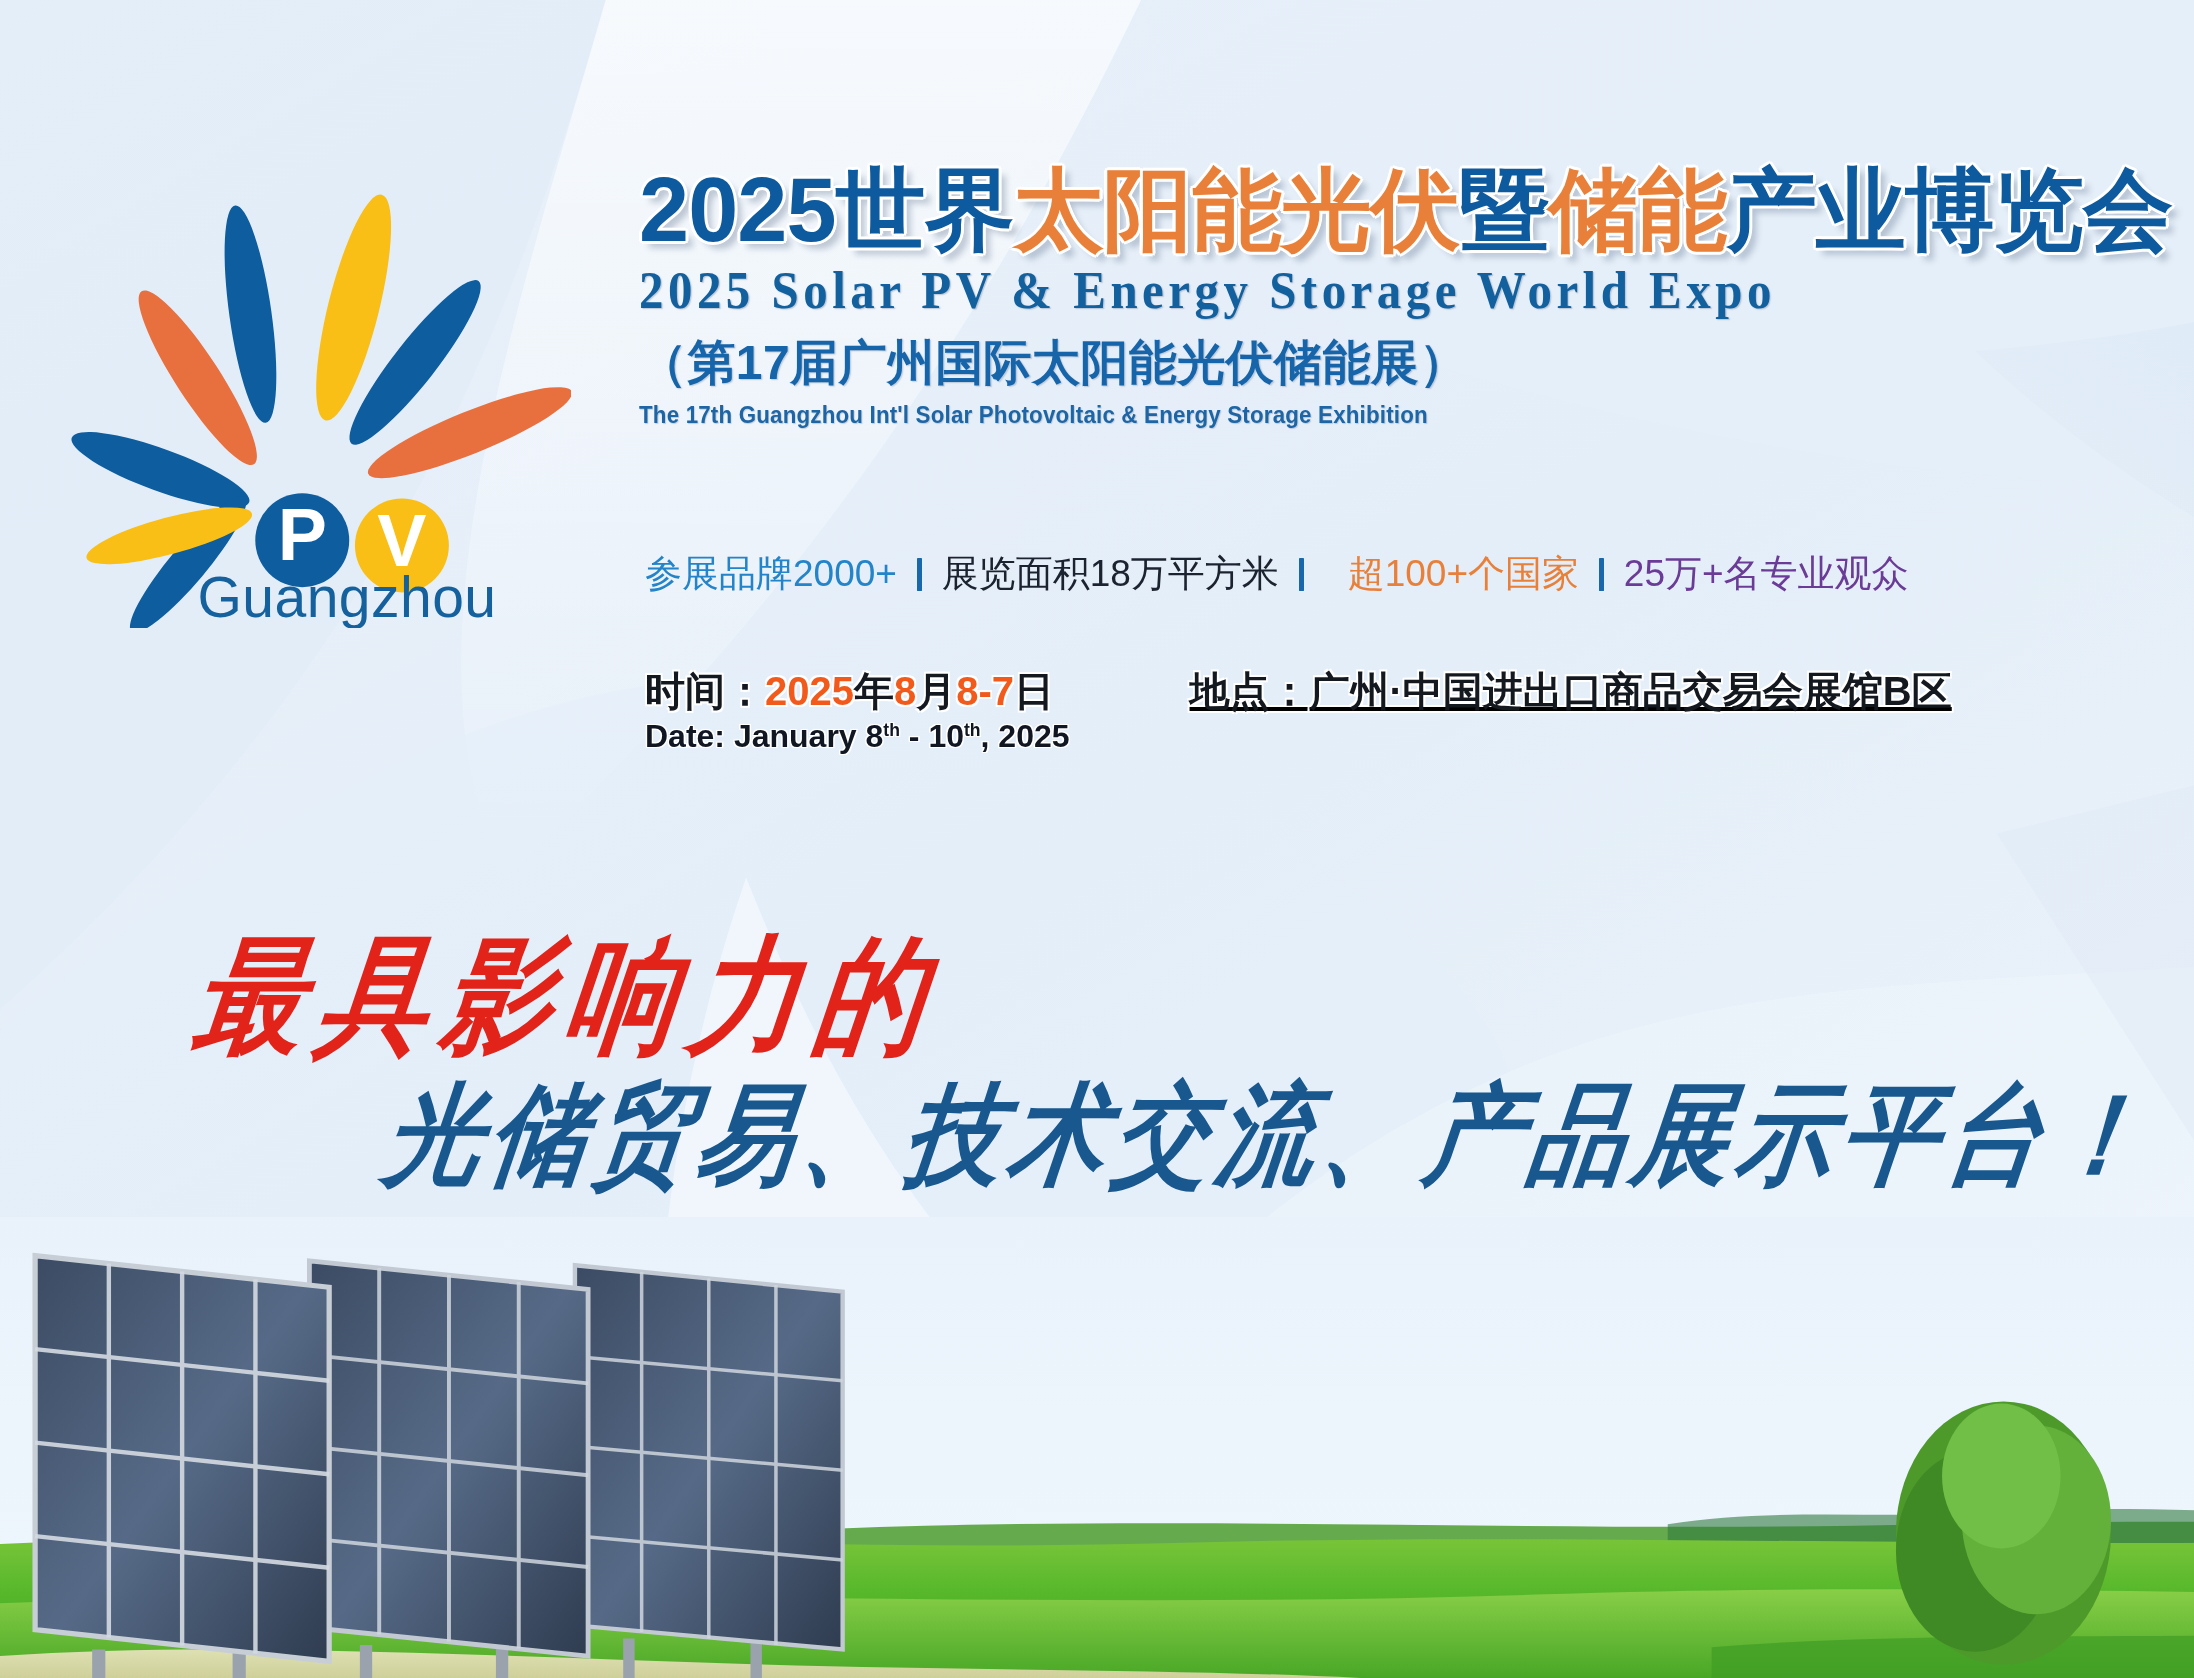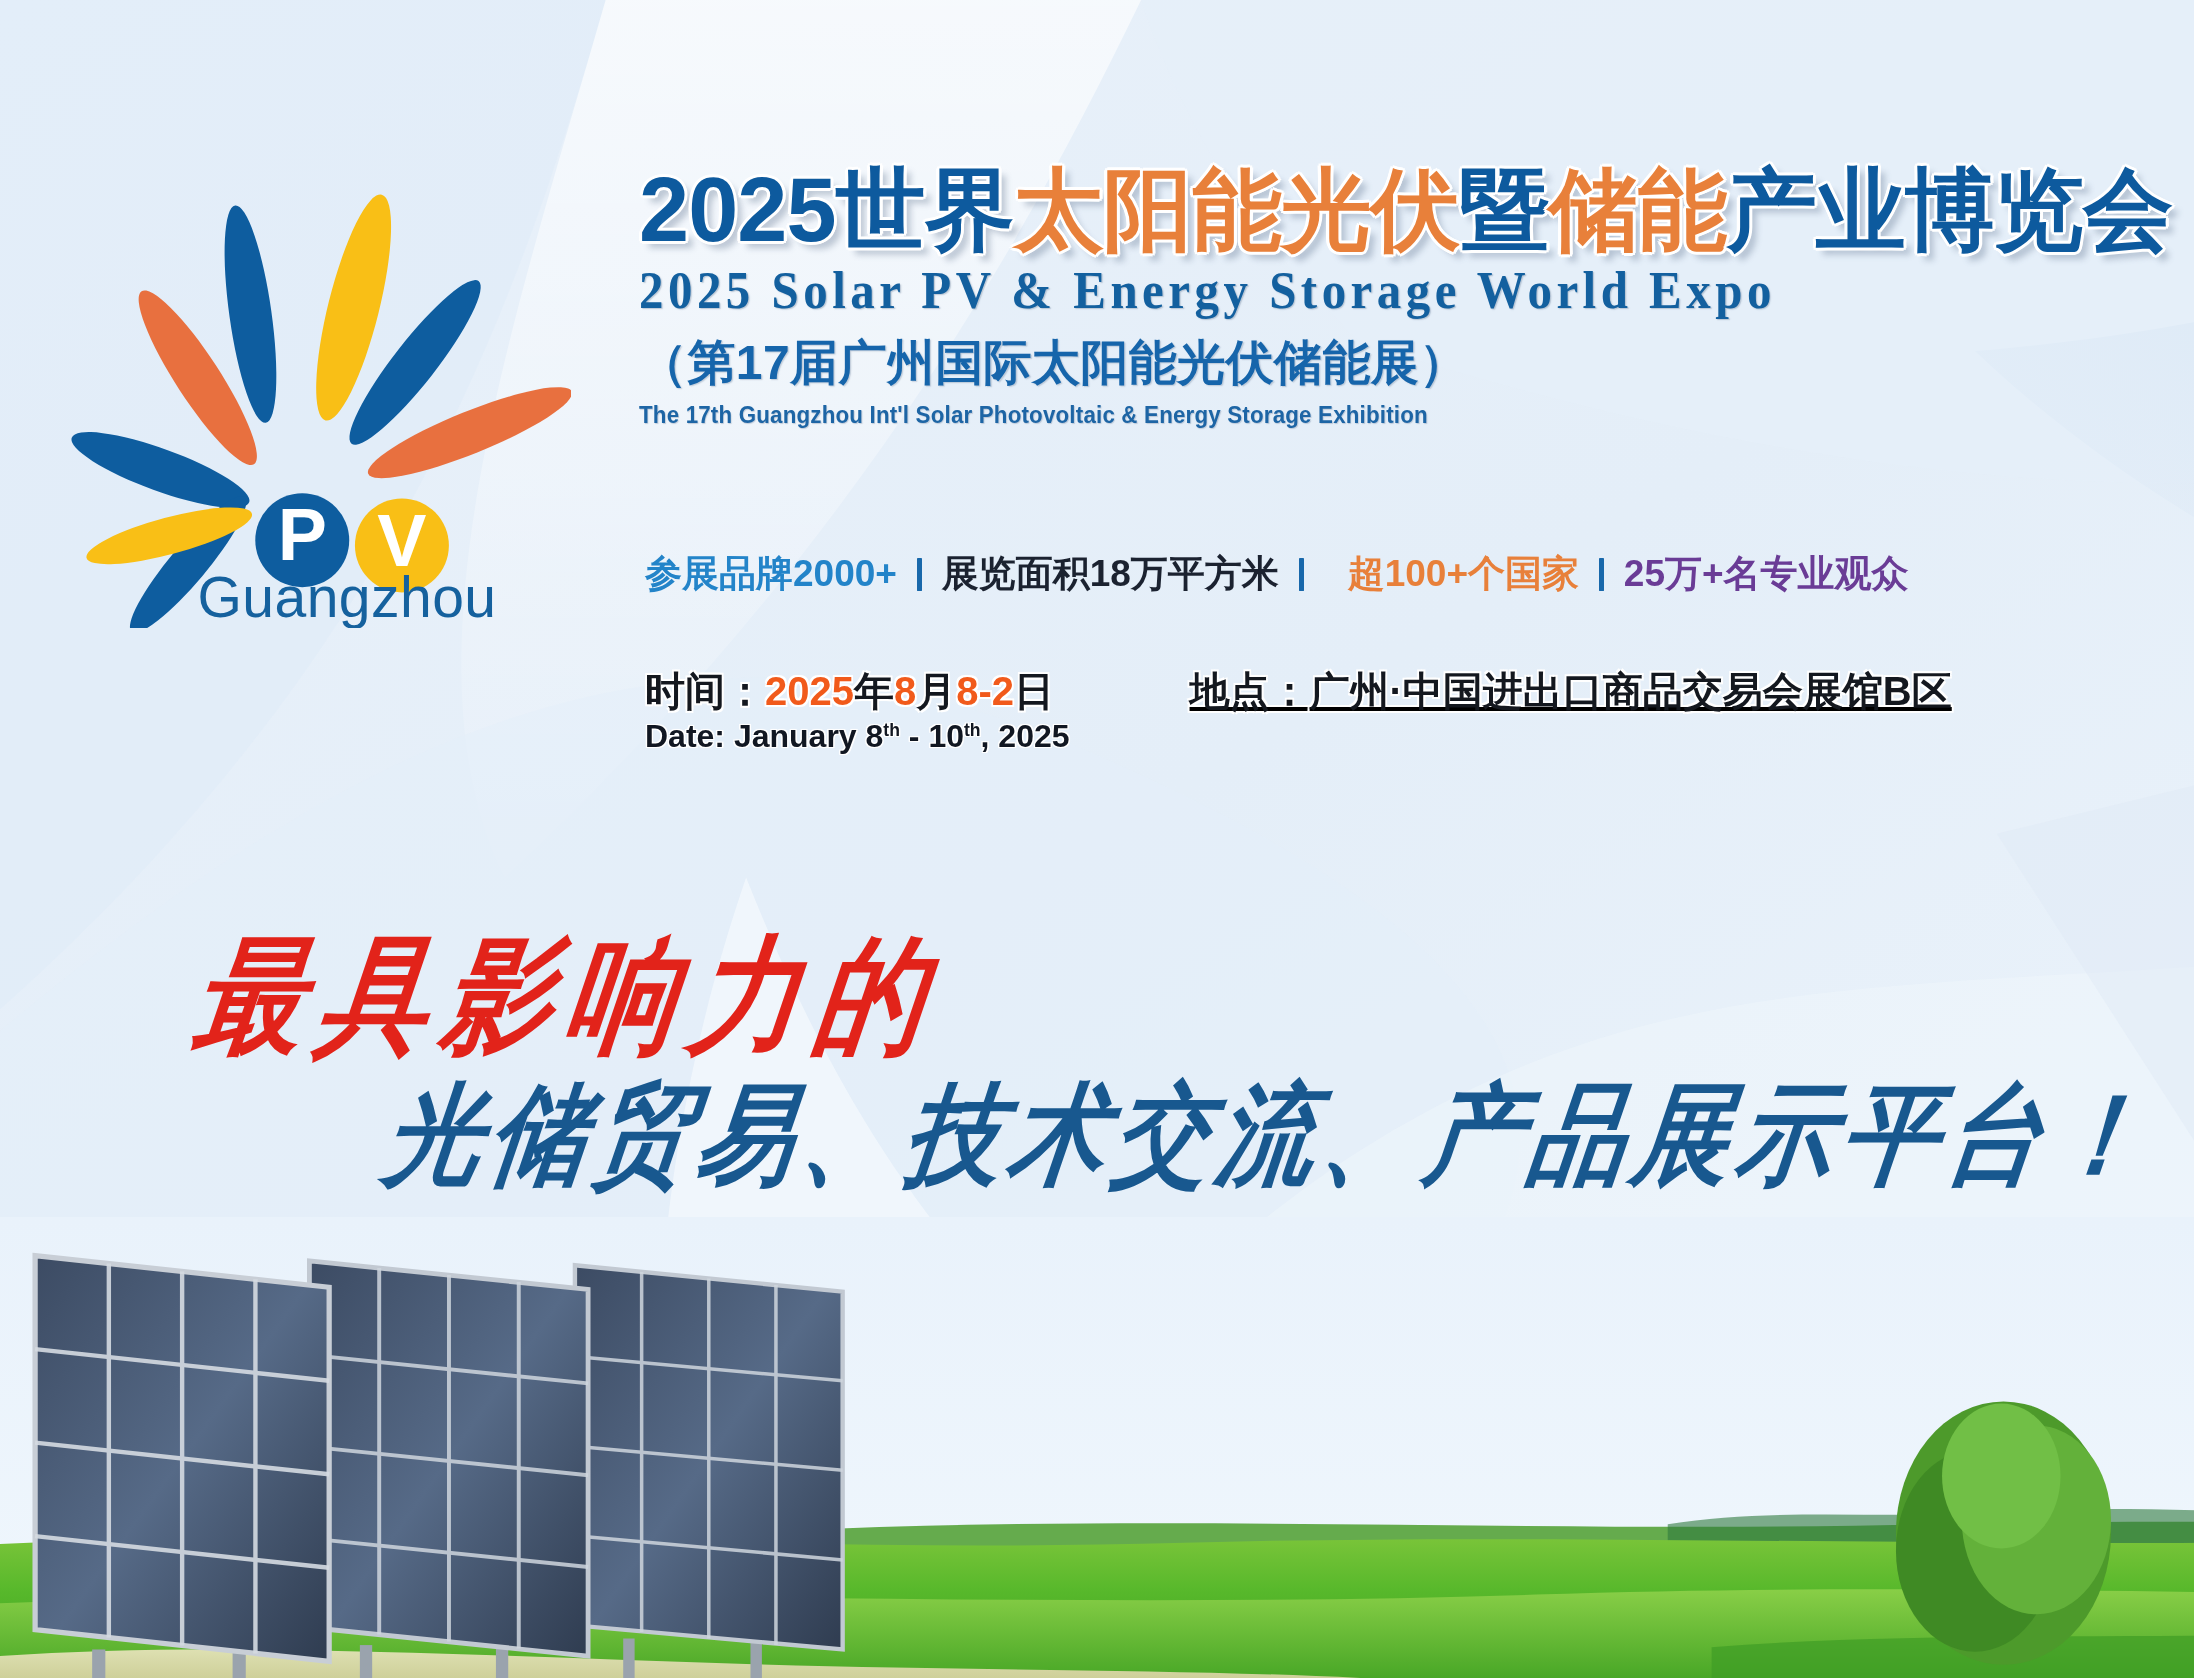--- a/index.html
+++ b/index.html
@@ -72,21 +72,21 @@
     margin-top:6.1px;
     white-space:nowrap;
     transform:scaleX(0.97); transform-origin:left center;
     text-shadow:0.9px 0.9px 0.9px rgba(120,140,165,.38);
   }
 
   
   #stats {
     position:absolute; left:645px; top:549px;
     display:flex; align-items:center;
-    font-size:37px; font-weight:bold;
+    font-size:37px; font-weight:normal;
     white-space:nowrap;
     gap:7px;
   }
   #stats .stat { letter-spacing:0px; }
   #stats .sep {
     display:inline-block;
     width:4.8px; height:33px;
     background:#1868ab;
     margin:0 13px;
     border-radius:0.4px;
@@ -231,21 +231,21 @@
     <span class="sep"></span>
     <span class="stat s-dark">展览面积18万平方米</span>
     <span class="sep"></span>
     <span class="stat s-orange">超100+个国家</span>
     <span class="sep"></span>
     <span class="stat s-purple">25万+名专业观众</span>
   </div>
 
   <div id="datevenue">
     <div class="dv-col">
-      <div class="dv-line1"><span>时间：</span><span class="hot">2025</span><span>年</span><span class="hot">8</span><span>月</span><span class="hot">8-2</span><span>日</span></div>
+      <div class="dv-line1"><span>时间：</span><span class="hot">2025</span><span>年</span><span class="hot">8</span><span>月</span><span class="hot">8-7</span><span>日</span></div>
       <div class="dv-line2"><span>Date: January </span><span>8</span><sup>th</sup><span> - </span><span>10</span><sup>th</sup><span>, 2025</span></div>
     </div>
     <div class="dv-col" id="venue-col">
       <div class="dv-line1"><span>地点：</span><span>广州·中国进出口商品交易会展馆B区</span></div>
     </div>
   </div>
 
   <div class="calli" id="calli-red">最具影响力的</div>
   <div class="calli" id="calli-blue">光储贸易、技术交流、产品展示平台！</div>
 

